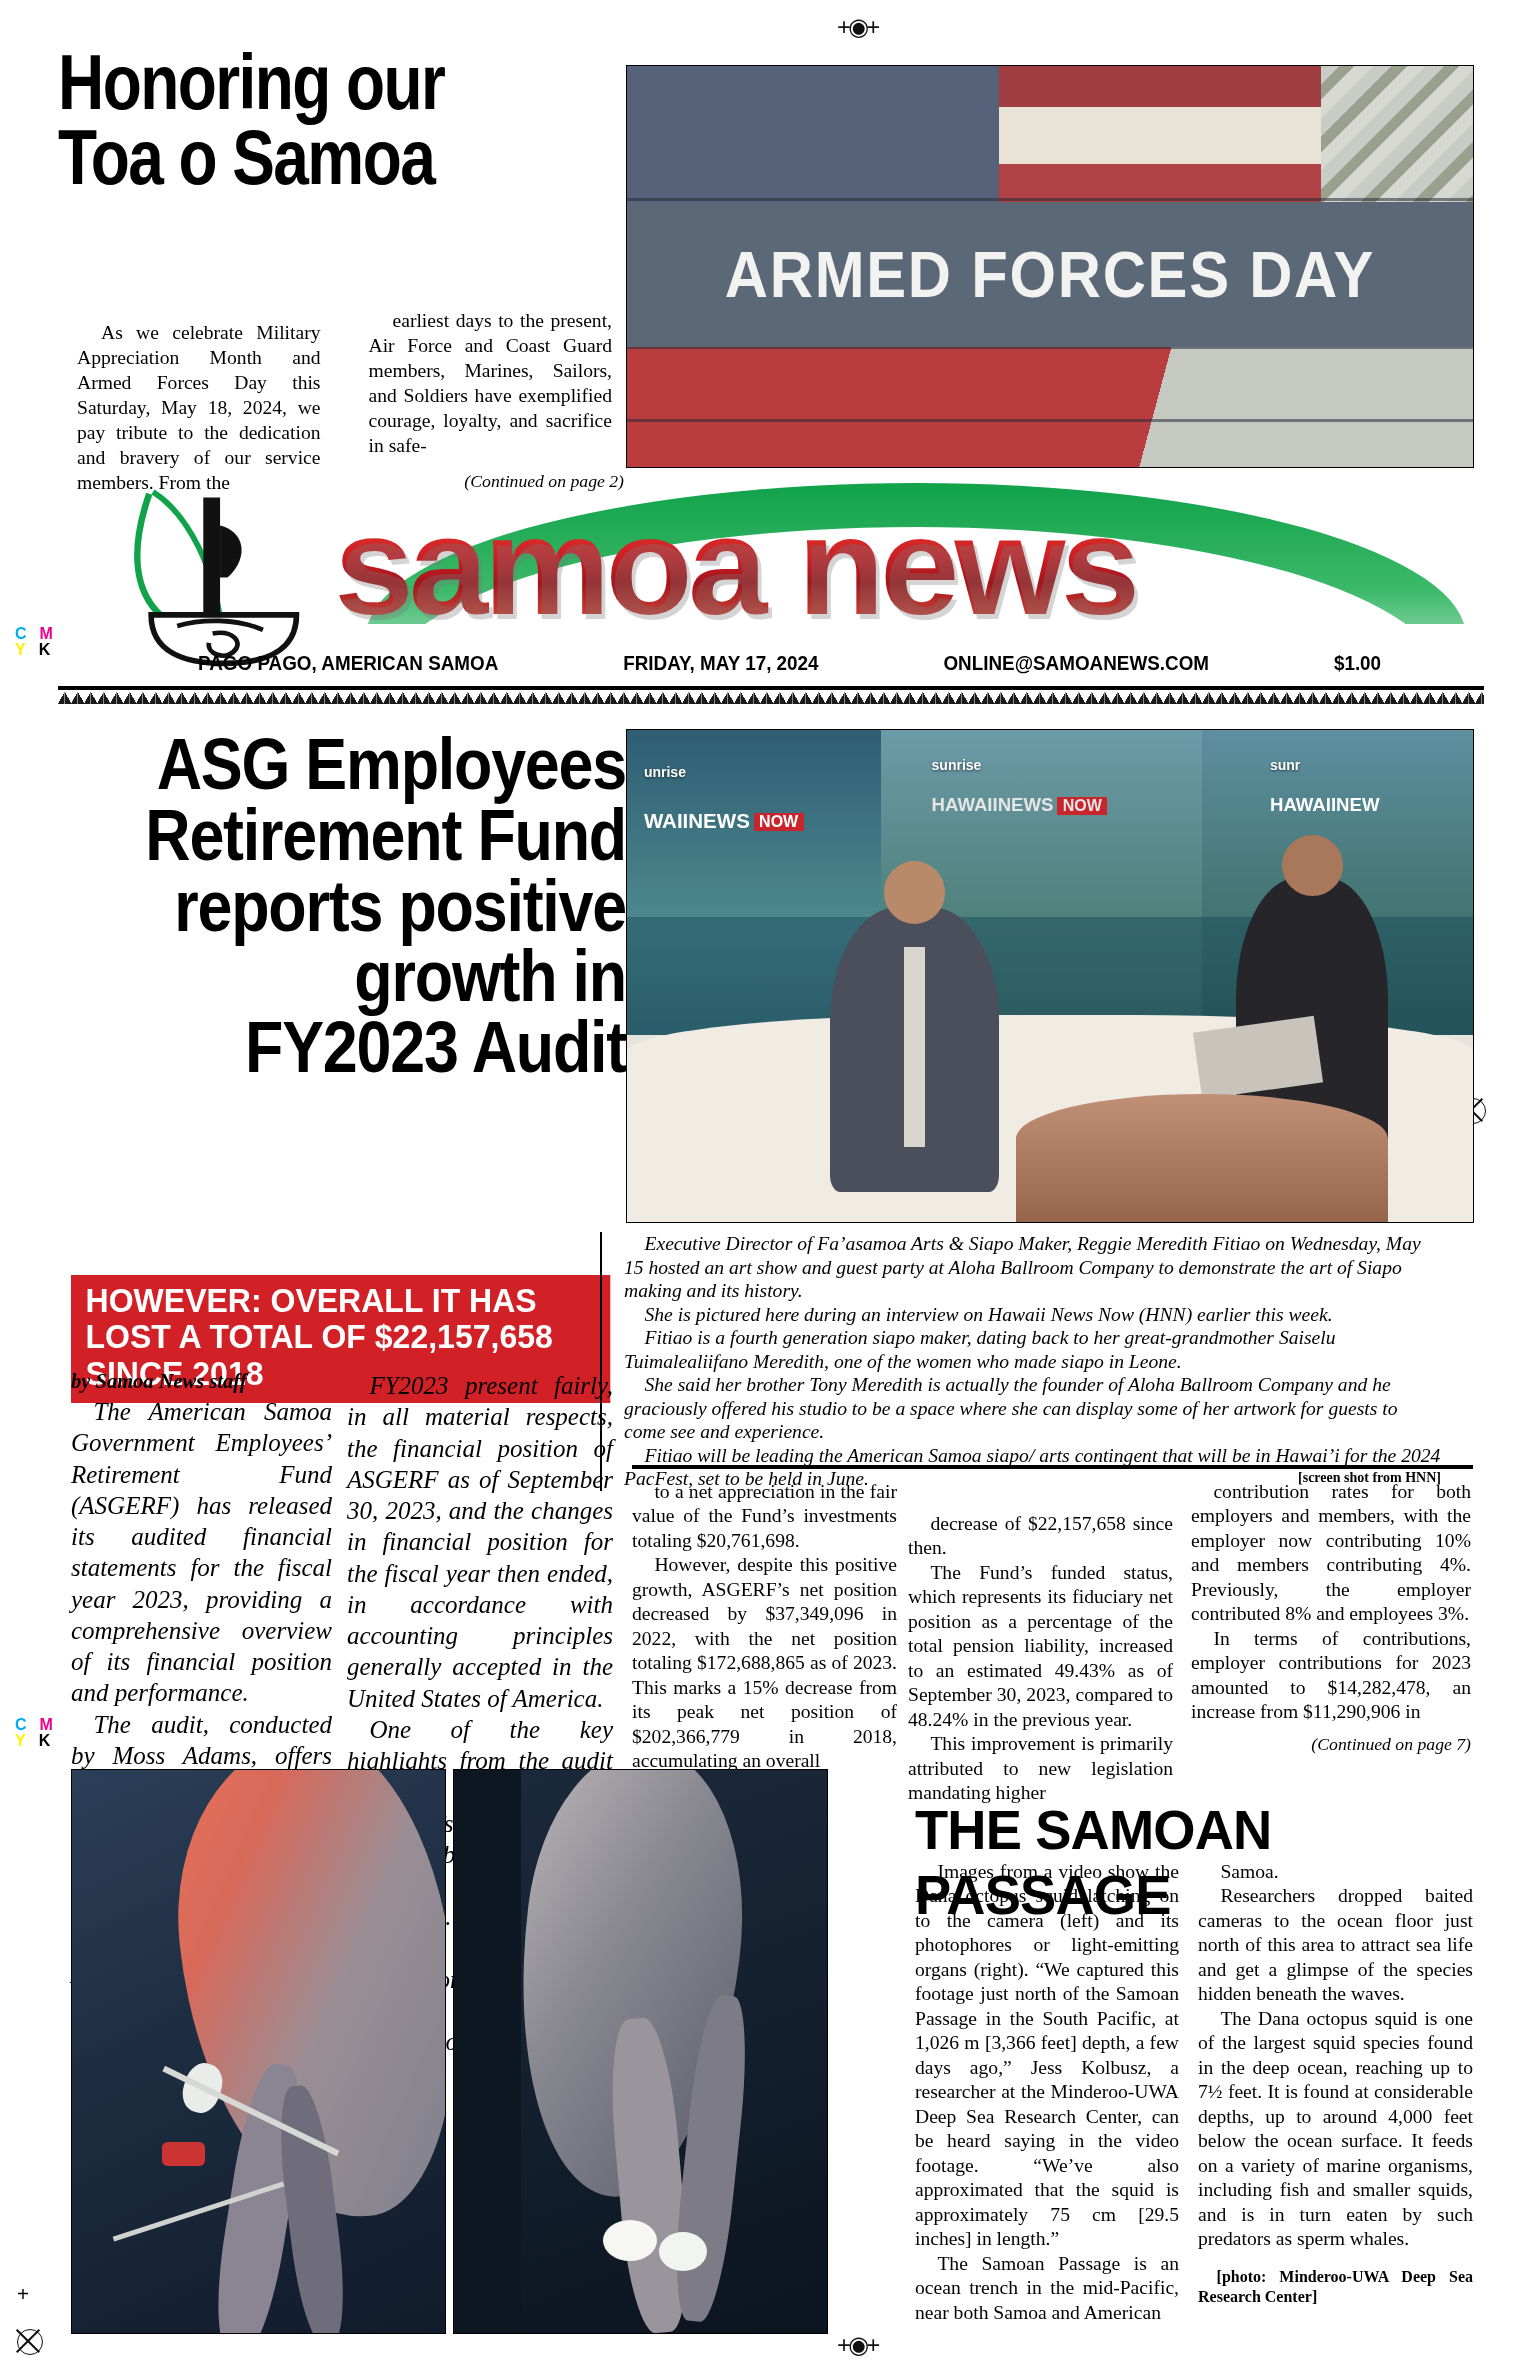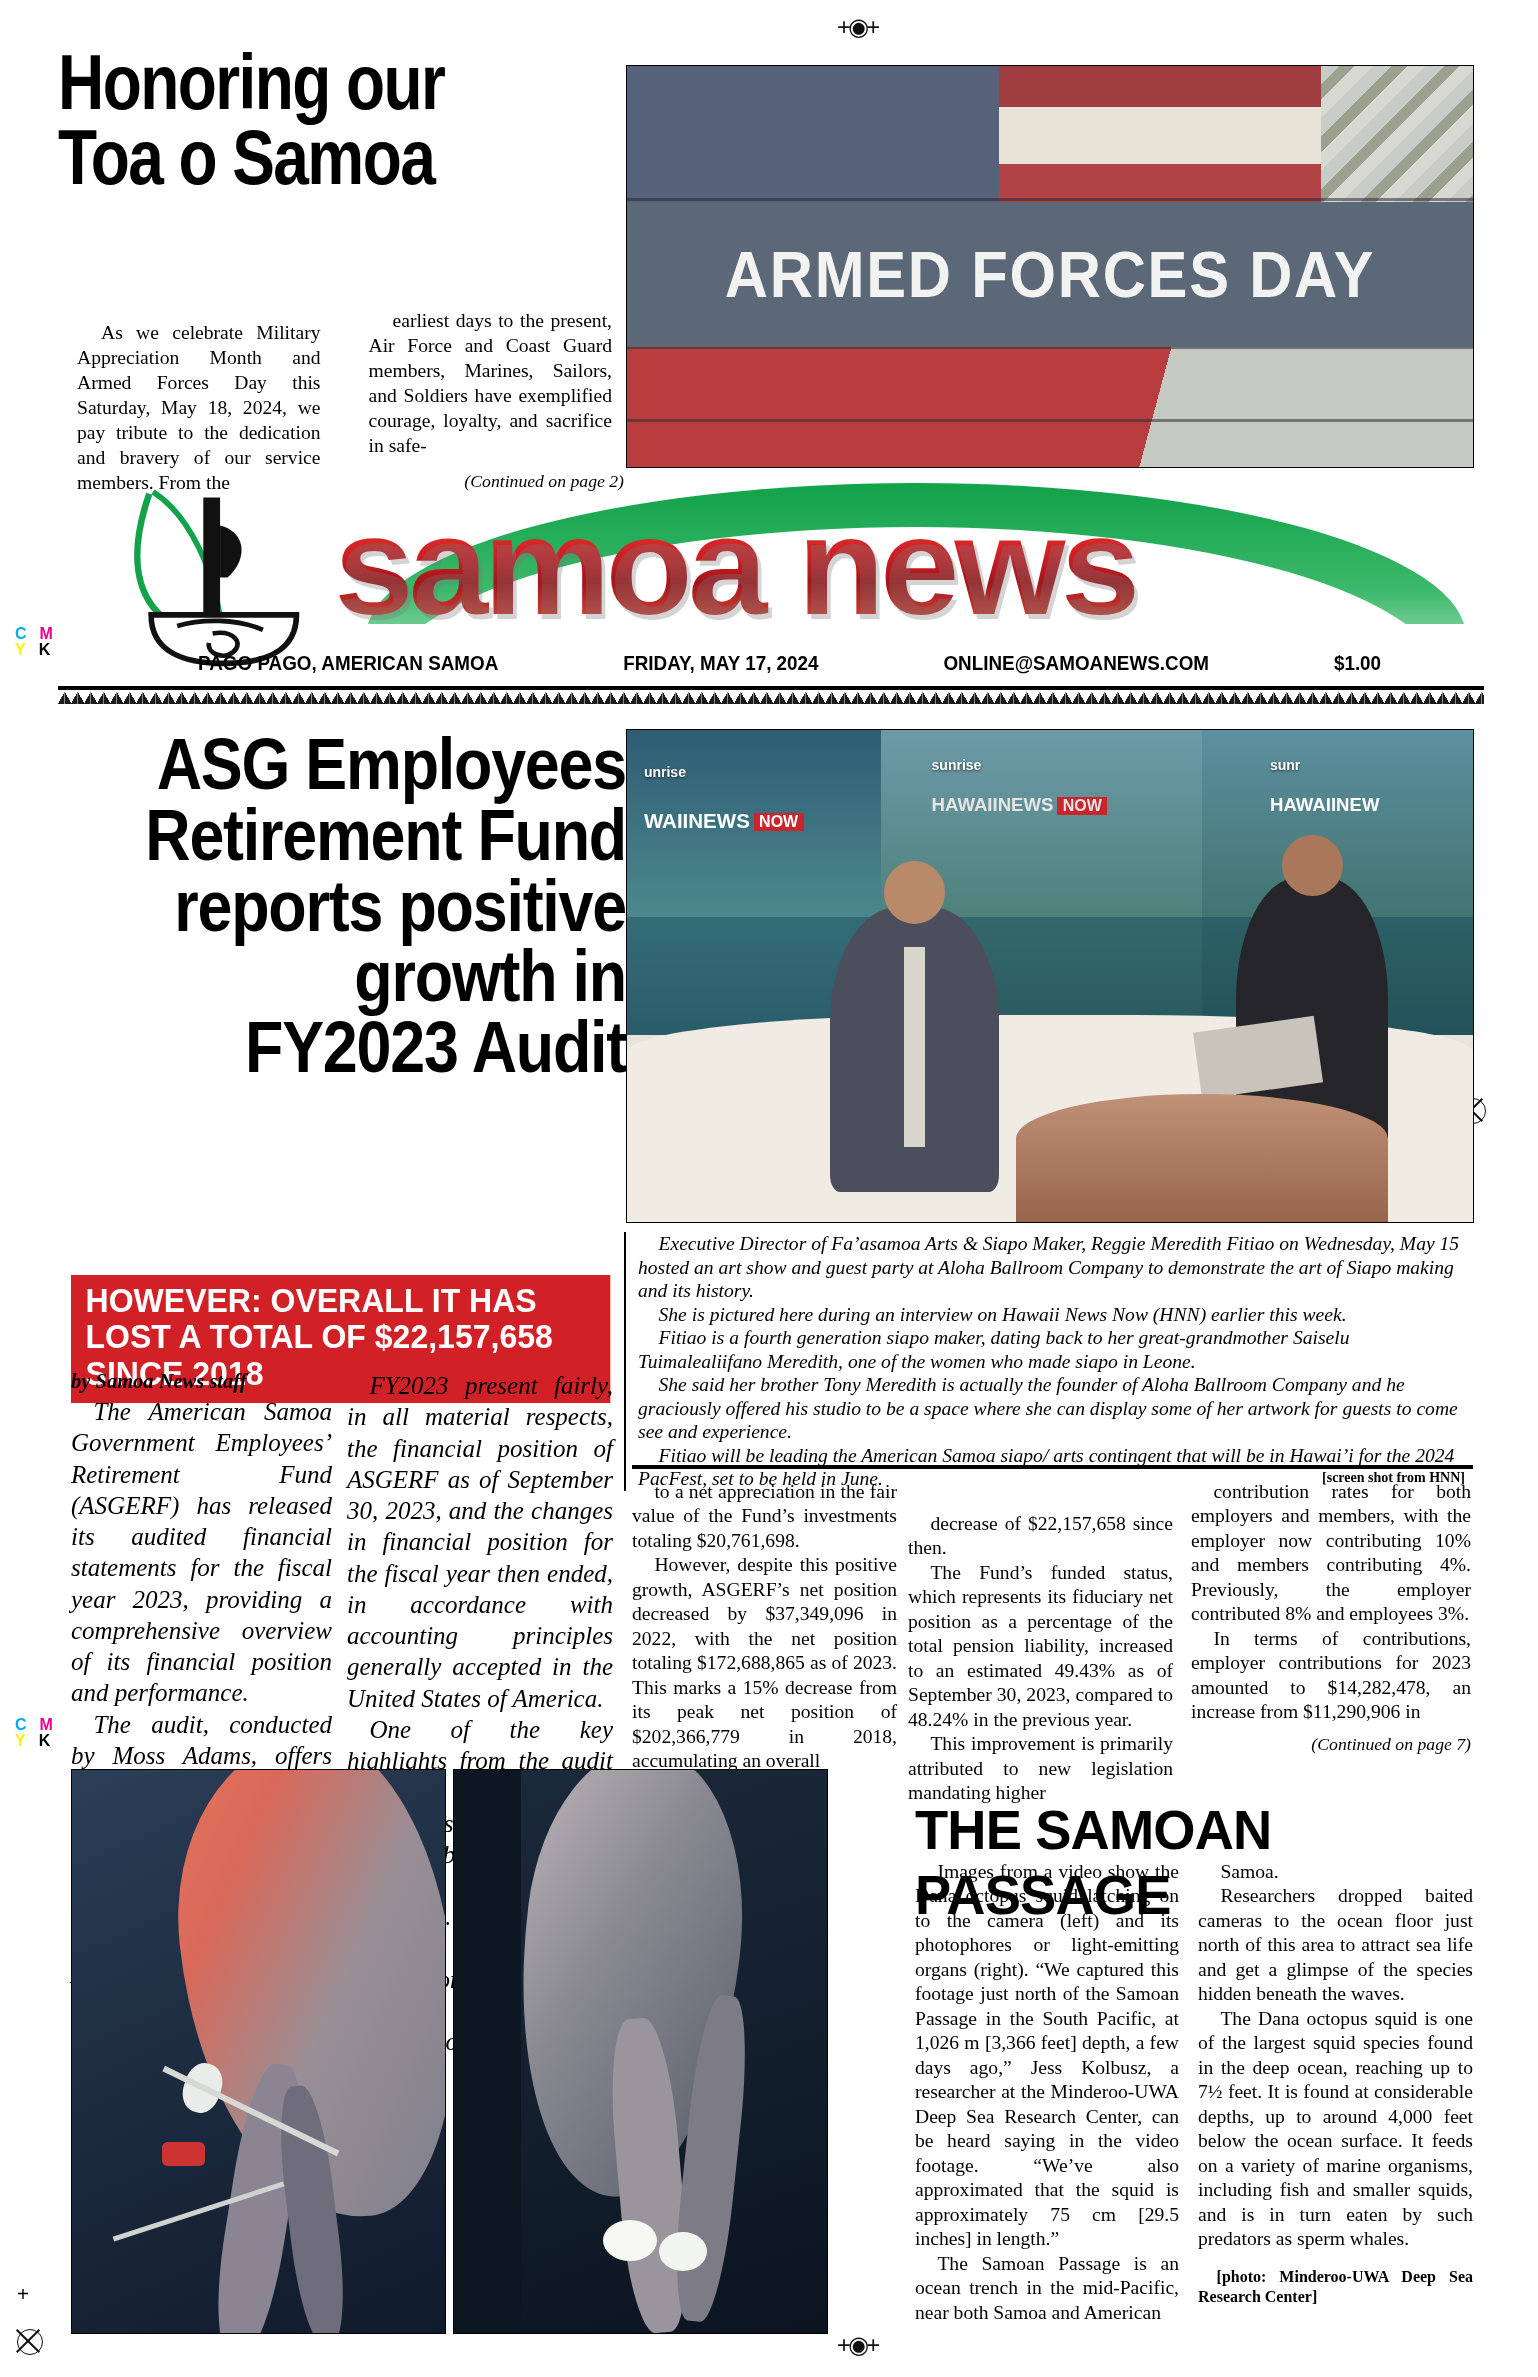--- a/index.html
+++ b/index.html
@@ -112,22 +112,22 @@
      background:linear-gradient(to bottom,#c09077,#96654c);border-radius:50% 50% 0 0 / 35% 35% 0 0;}
   .tv-tag{position:absolute;left:2%;top:5%;color:#fff;font-family:"Liberation Sans",sans-serif;font-weight:bold;font-size:26px;
     text-shadow:0 0.9px 2.8px rgba(0,0,0,.6);}
   .tv-tag2{position:absolute;left:36%;top:4%;color:#fff;font-family:"Liberation Sans",sans-serif;font-weight:bold;font-size:24px;
     text-shadow:0 0.9px 2.8px rgba(0,0,0,.6);}
   .tv-tag3{position:absolute;left:76%;top:4%;color:#fff;font-family:"Liberation Sans",sans-serif;font-weight:bold;font-size:24px;
     text-shadow:0 0.9px 2.8px rgba(0,0,0,.6);}
   .tv-nowbox{display:inline-block;background:#c8262c;padding:0 5.6px;margin-left:3.7px;font-size:16px;vertical-align:middle;}
   .tv-sub{font-size:14px;display:inline-block;vertical-align:middle;}
 
-  .photo-cap{position:absolute;left:624px;top:1232px;width:841px;font-style:italic;font-size:19.6px;line-height:1.2;
-    border-left:2.8px solid #000;padding-left:12px;box-sizing:border-box;}
+  .photo-cap{position:absolute;left:600px;top:1232px;width:841px;font-style:italic;font-size:19.6px;line-height:1.2;
+    border-left:2.8px solid #000;padding-left:22px;box-sizing:border-box;}
   .photo-cap p{margin:0;text-indent:20.5px;}
   .credit{font-family:"Liberation Serif",serif;font-style:normal;font-weight:bold;font-size:14px;float:right;margin-top:-20.5px;}
   .cap-rule{position:absolute;left:632px;top:1465px;width:841px;height:3.7px;background:#000;}
 
   .cont-cols{position:absolute;left:632px;top:1480px;width:841px;}
   .cc{position:absolute;top:0;width:265px;font-size:19.6px;line-height:1.25;text-align:justify;}
   .cc p{margin:0;text-indent:22.4px;}
   .cc1{left:0;} .cc2{left:276px;margin-top:32px;} .cc3{left:559px;width:280px;}
   .cont7{display:block;text-align:right;font-style:italic;font-size:17.7px;text-indent:0;margin-top:8px;}
 

